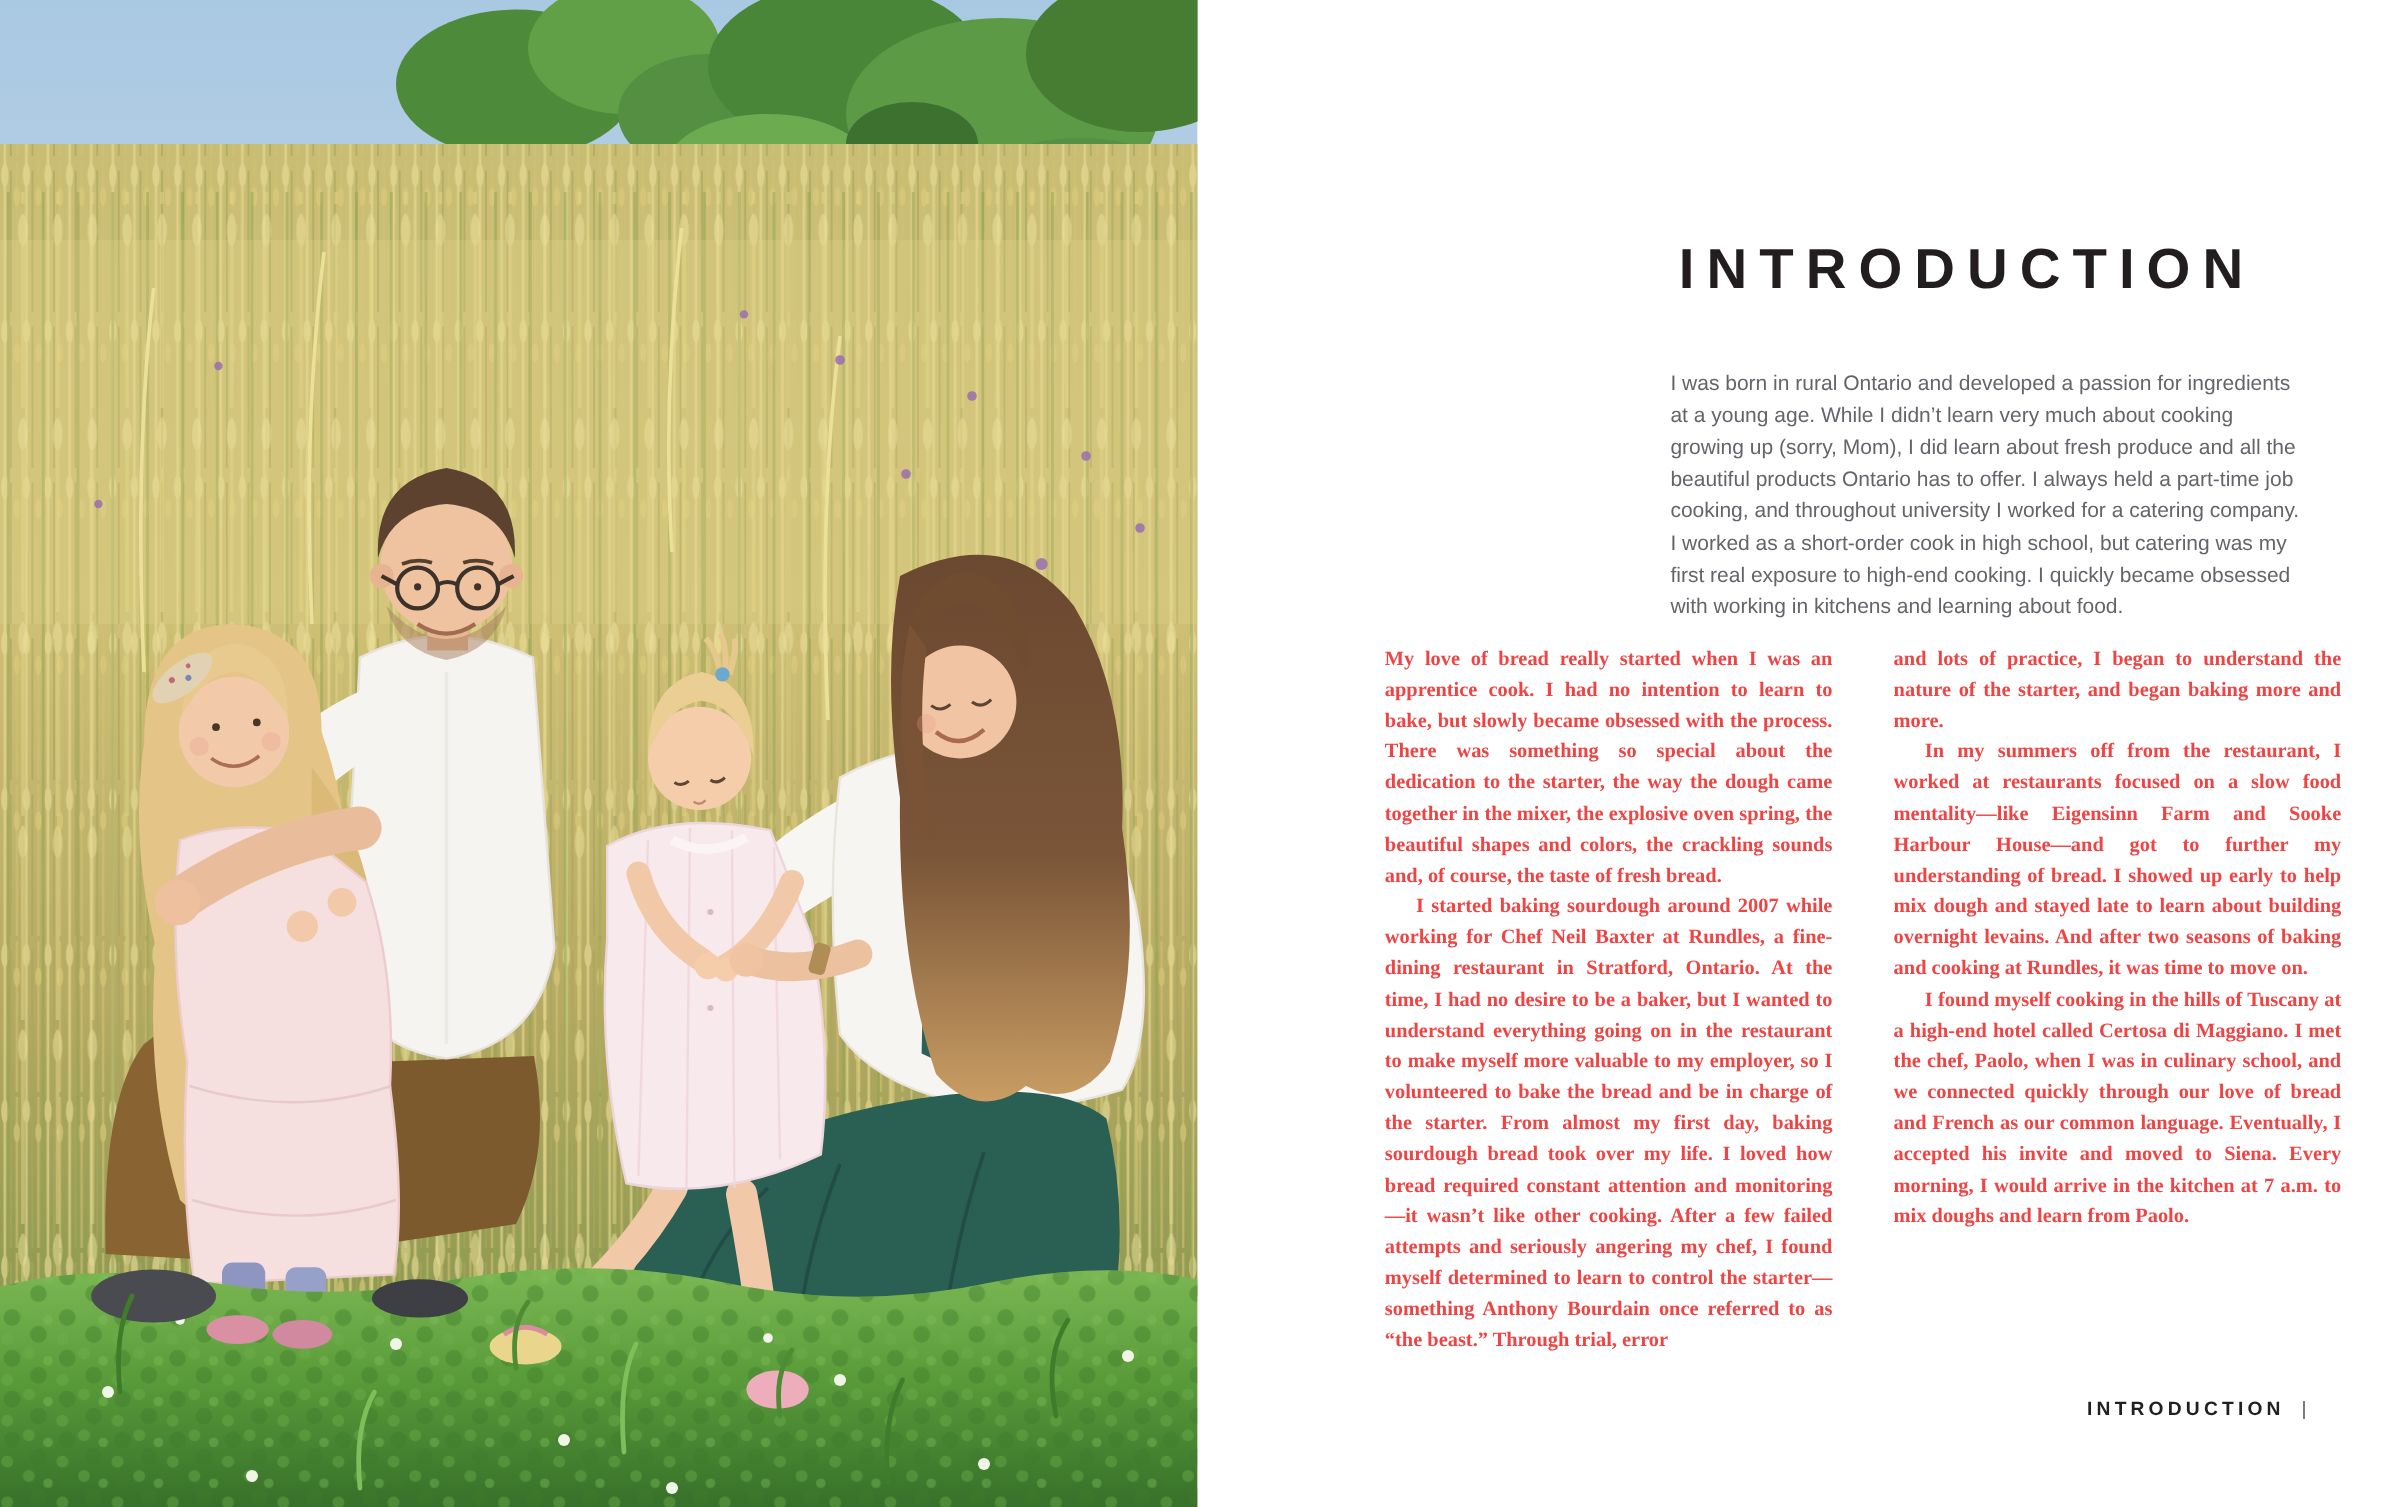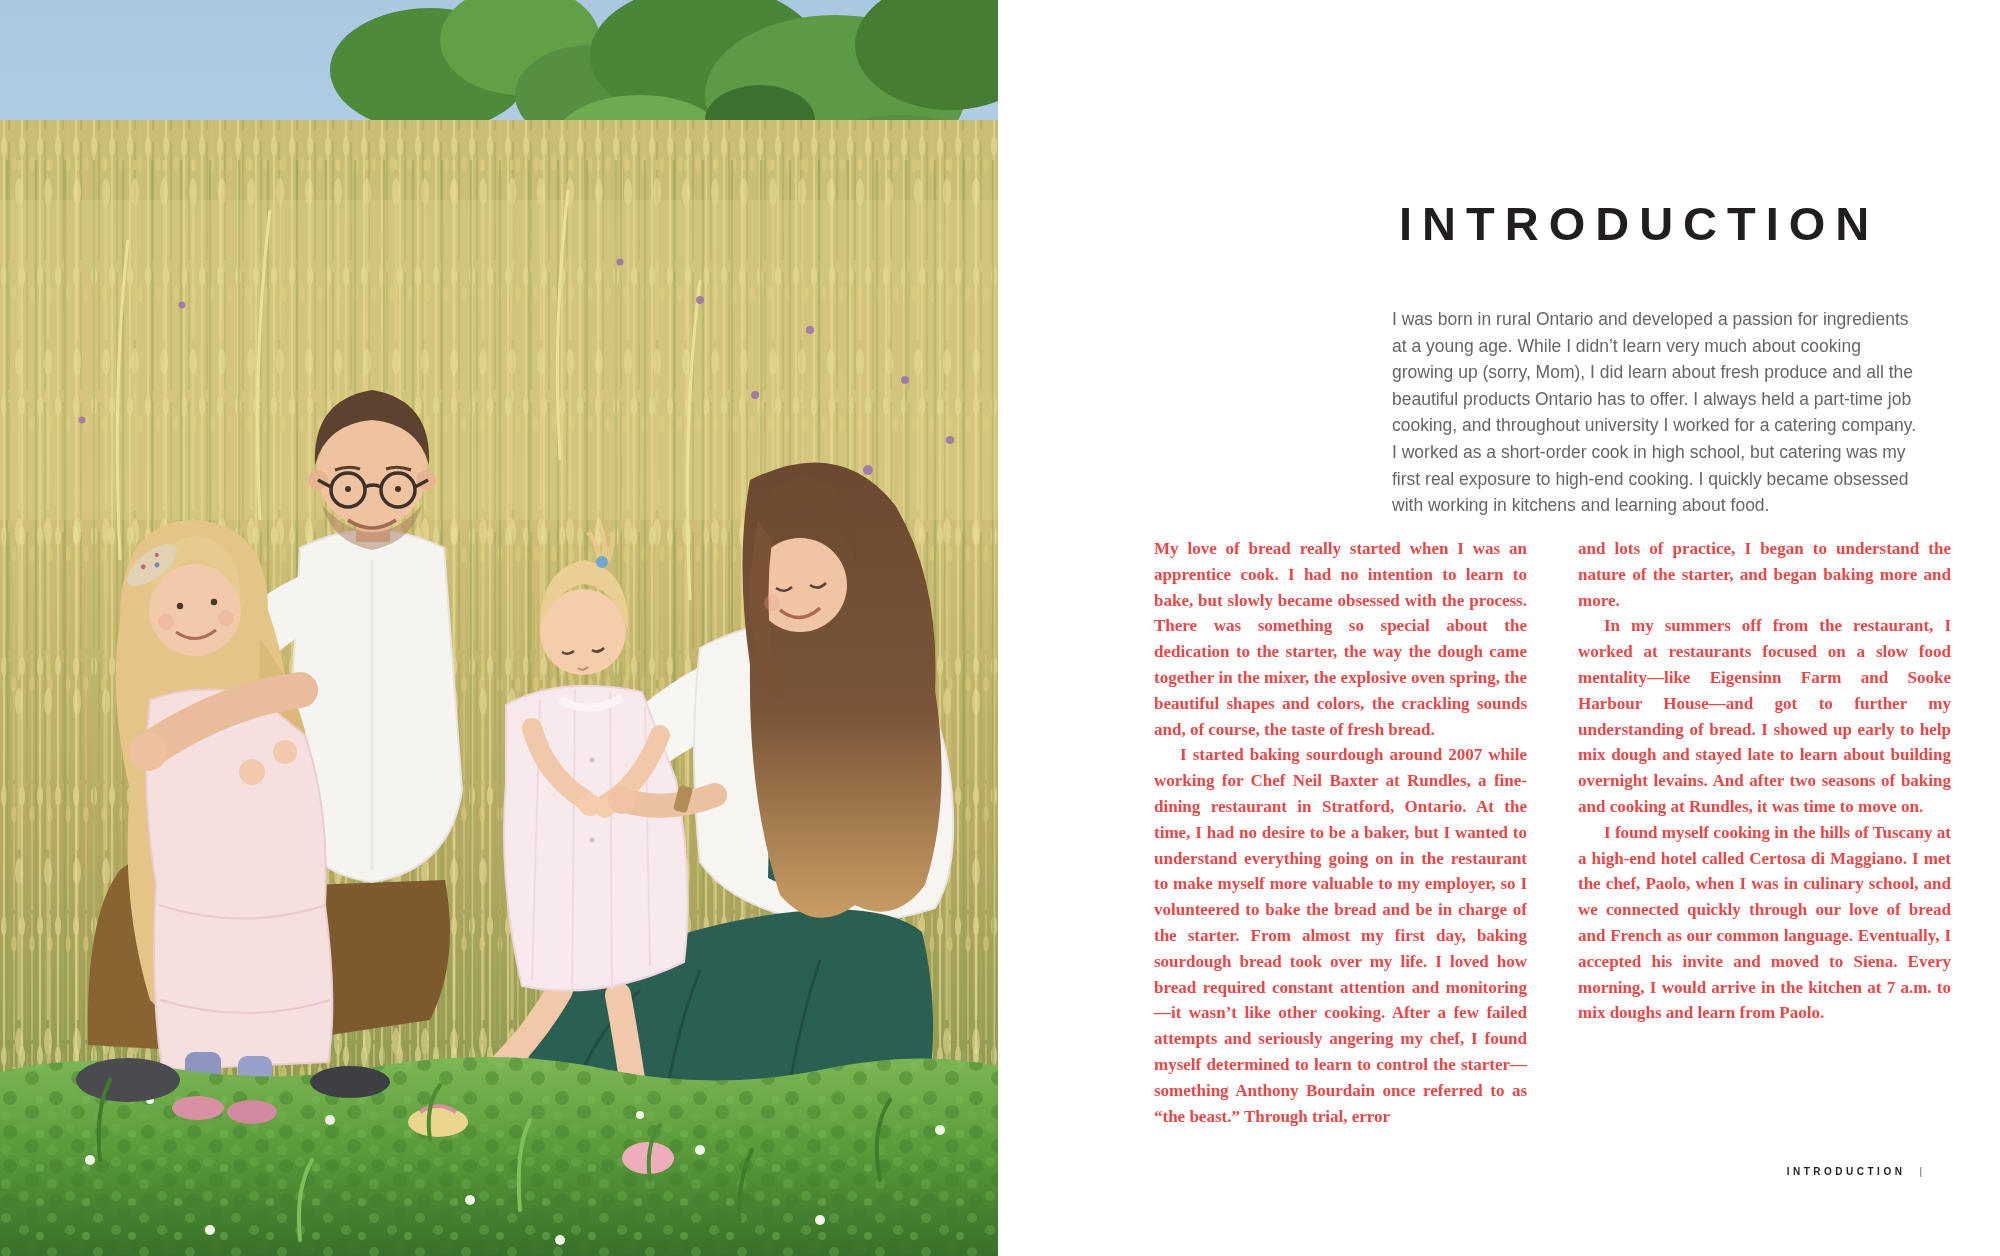--- a/index.html
+++ b/index.html
@@ -23,21 +23,21 @@
 
   .col{position:absolute;top:536px;width:373px;text-align:justify;
        font-family:"Liberation Serif","DejaVu Serif",serif;
        font-size:17px;line-height:25.8px;color:#ef4444;hyphens:auto;font-weight:bold;}
   .col-left{left:112px;}
   .col-right{left:536px;}
   .col p{margin:0;}
   .col p.indent{text-indent:26px;}
 
   .footer{position:absolute;top:1166px;left:0;width:880px;text-align:right;
-          font-size:10px;font-weight:700;letter-spacing:3.5px;color:#231f20;}
+          font-size:16px;font-weight:700;letter-spacing:3.5px;color:#231f20;}
   .footer .sep{font-weight:400;color:#55565a;margin-left:14px;letter-spacing:0;}
 </style>
 </head>
 <body>
 
 <div class="spread">
 
   <div class="photo">
     <svg viewBox="0 0 998 1256" width="998" height="1256" xmlns="http://www.w3.org/2000/svg">
       <defs>

